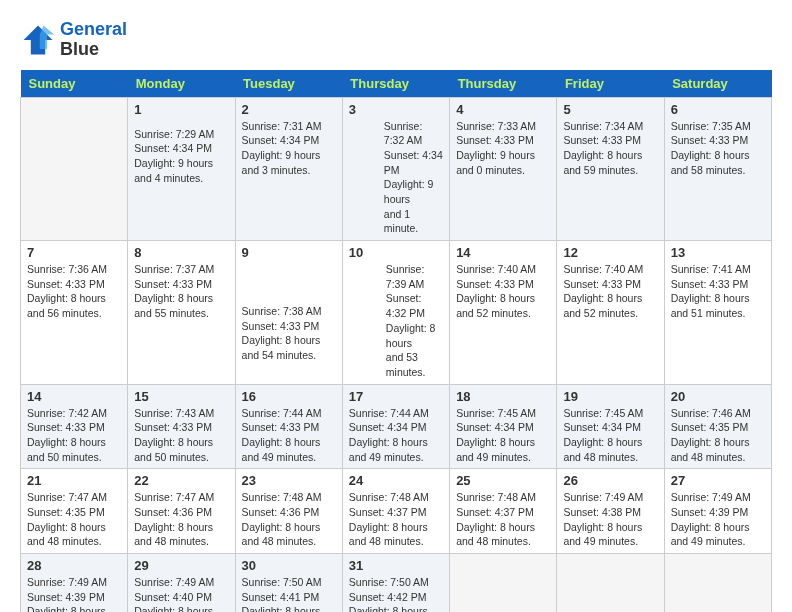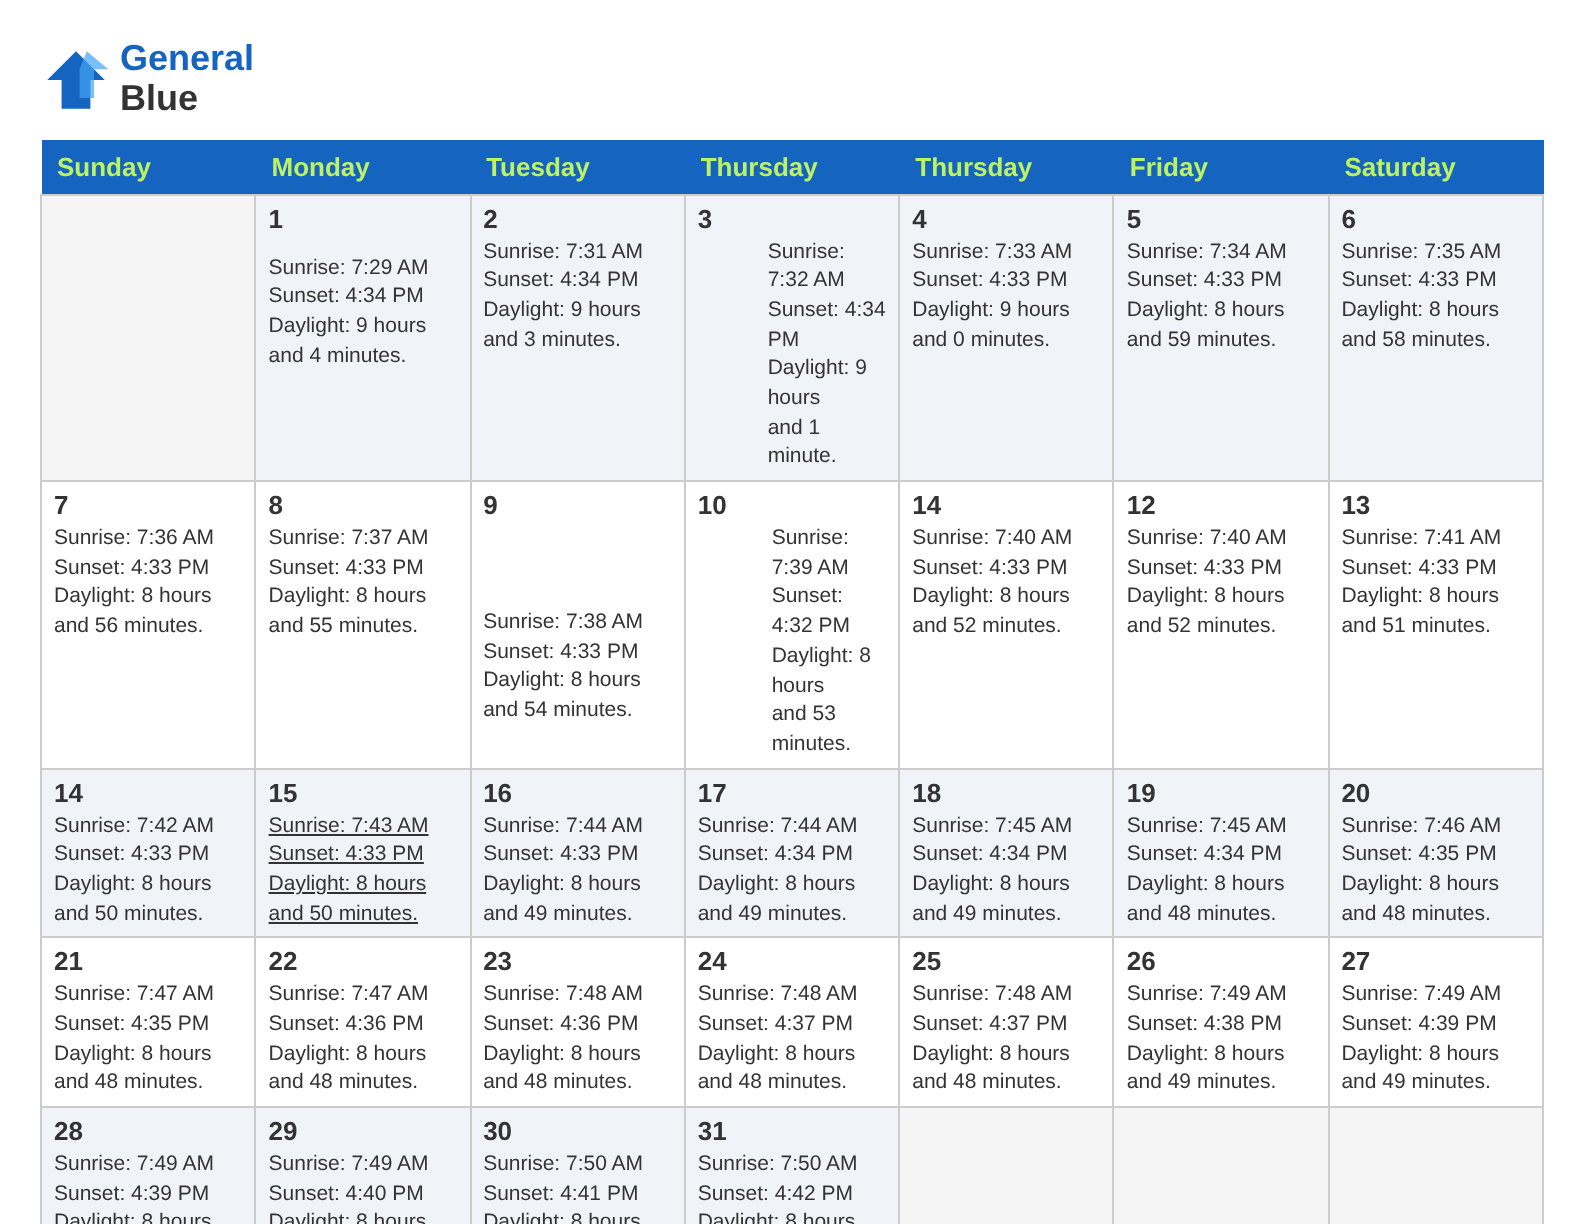--- a/index.html
+++ b/index.html
@@ -223,21 +223,21 @@
       <tr>
         <td>
           <span class="day-num">14</span>
           <div class="day-info" style="white-space: pre-line;">Sunrise: 7:42 AM
 Sunset: 4:33 PM
 Daylight: 8 hours
 and 50 minutes.</div>
         </td>
         <td>
           <span class="day-num">15</span>
-          <div class="day-info" style="white-space: pre-line; text-decoration: underline;">Sunrise: 7:43 AM
+          <div class="day-info" style="white-space: pre-line;">Sunrise: 7:43 AM
 Sunset: 4:33 PM
 Daylight: 8 hours
 and 50 minutes.</div>
         </td>
         <td>
           <span class="day-num">16</span>
           <div class="day-info" style="white-space: pre-line;">Sunrise: 7:44 AM
 Sunset: 4:33 PM
 Daylight: 8 hours
 and 49 minutes.</div>

